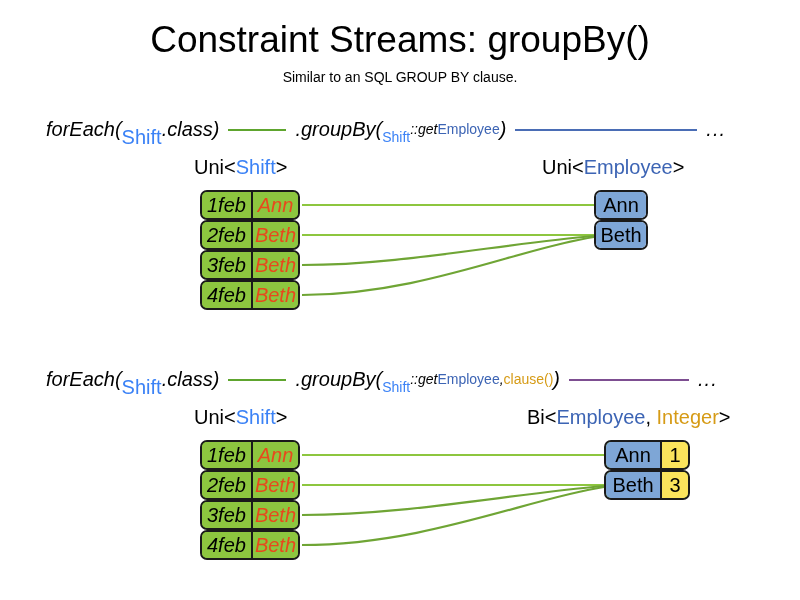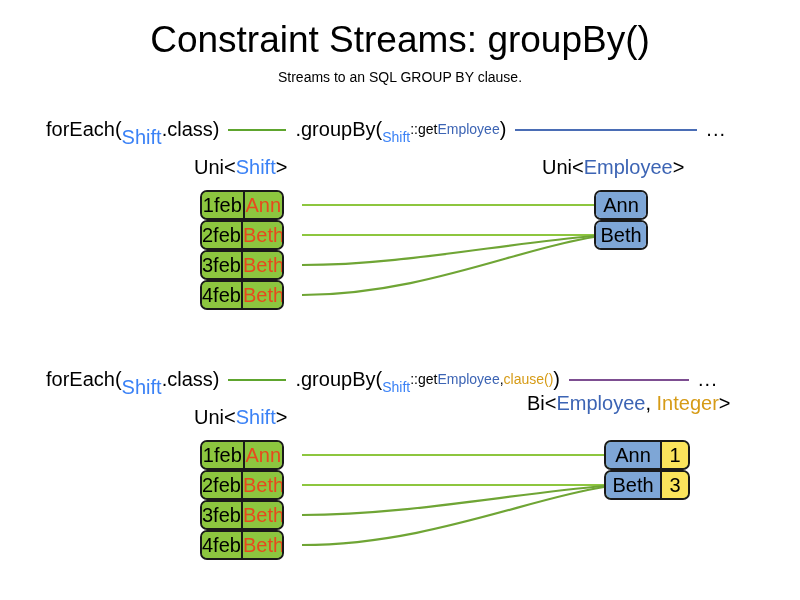--- a/index.html
+++ b/index.html
@@ -57,21 +57,21 @@
     align-items: center;
   }
   .codeline .seg { display: inline-block; }
   .small-ref {
     font-size: 14px;
     line-height: 26px;
   }
   .green-txt  { color: #3b82f6; margin-top: 15px; }
   .blue-txt   { color: #3C64B4; }
   .gold-txt   { color: #D69B16; }
-  .black-txt  { color: #000000; }
+  .black-txt  { color: #000000; font-style: italic; }
 
   .hrule {
     display: inline-block;
     height: 0;
     border-top: 2px solid #000;
     margin: 0 9px;
     position: relative;
     top: 1px;
   }
   .hrule.green  { border-color: #5EA52E; }
@@ -117,21 +117,21 @@
     display: flex;
     align-items: center;
     justify-content: center;
     font-size: 20px;
     line-height: 20px;
     white-space: nowrap;
   }
   .fbox .cell + .cell { border-left: 2px solid #1a1a1a; }
 
   
-  .shiftbox { width: 84px; height: 30px; }
+  .shiftbox { width: 100px; height: 30px; font-style: italic; }
   .shiftbox .cell.date {
     width: 50px;
     background: #8DC63F;
     color: #000000;
   }
   .shiftbox .cell.name {
     width: 48px;
     background: #8DC63F;
     color: #E8491D;
   }
@@ -156,21 +156,21 @@
     background: #FBE45C;
     color: #000000;
   }
 </style>
 </head>
 <body>
 
 <div id="stage">
 
   <div class="title">Constraint Streams: groupBy()</div>
-  <div class="subtitle">Streams to an SQL GROUP BY clause.</div>
+  <div class="subtitle">Similar to an SQL GROUP BY clause.</div>
 
   <div class="codeline" style="top:116px;">
     <span class="seg black-txt">forEach(</span>
       <span class="seg green-txt">Shift</span>
       <span class="seg black-txt">.class)</span>
     <span class="hrule green" style="width:58px;"></span>
     <span class="seg black-txt">.groupBy(</span>
       <span class="seg small-ref green-txt">Shift</span>
       <span class="seg small-ref black-txt">::get</span>
       <span class="seg small-ref blue-txt">Employee</span>
@@ -229,21 +229,21 @@
       <span class="seg small-ref black-txt">, </span>
       <span class="seg small-ref gold-txt">clause()</span>
       <span class="seg black-txt">)</span>
     <span class="hrule purple" style="width:120px;"></span>
     <span class="ellipsis black-txt">...</span>
   </div>
 
   <div class="typelabel" style="left:194px; top:405px;">
     <span>Uni&lt;</span><span class="green-txt">Shift</span><span>&gt;</span>
   </div>
-  <div class="typelabel" style="left:527px; top:391px;">
+  <div class="typelabel" style="left:527px; top:405px;">
     <span>Bi&lt;</span><span class="blue-txt">Employee</span><span>, </span><span class="gold-txt">Integer</span><span>&gt;</span>
   </div>
 
   <svg class="links" viewBox="0 0 800 600">
     <path d="M302,455 L604,455" fill="none" stroke="#8DC63F" stroke-width="2.2"></path>
     <path d="M302,485 L604,485" fill="none" stroke="#8DC63F" stroke-width="2.2"></path>
     <path d="M302,515 C405,515 510,494 604,486" fill="none" stroke="#6FA535" stroke-width="2.2"></path>
     <path d="M302,545 C425,545 530,498 604,487" fill="none" stroke="#6FA535" stroke-width="2.2"></path>
   </svg>
 

